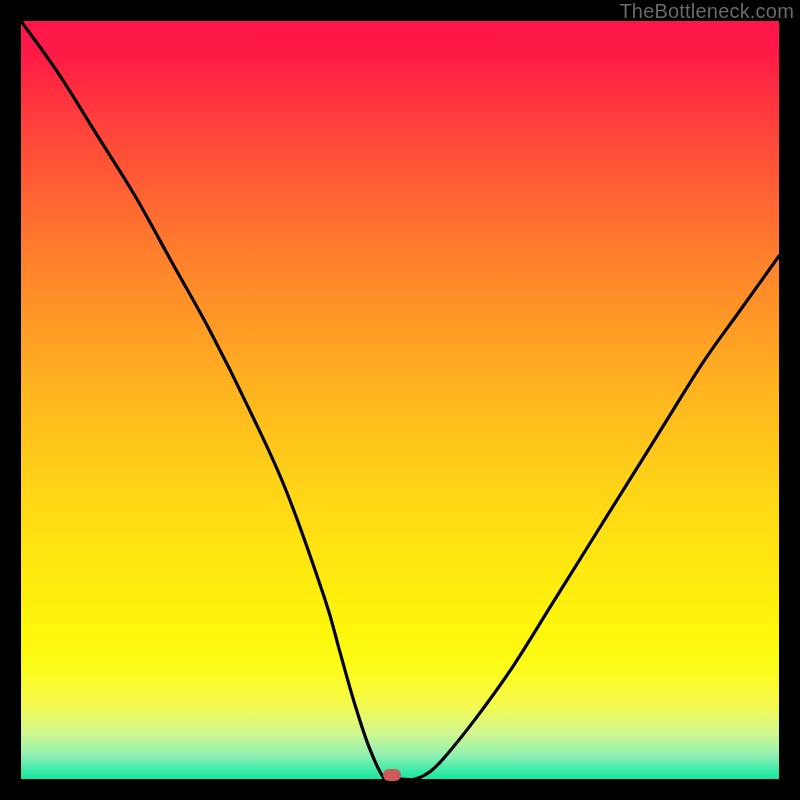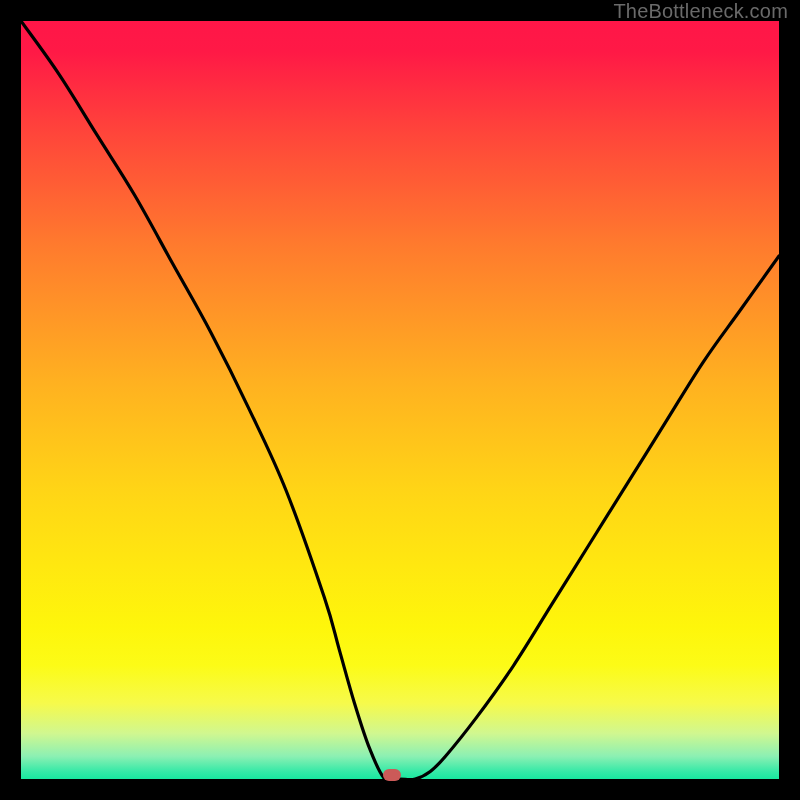--- a/index.html
+++ b/index.html
@@ -54,21 +54,21 @@
     position: absolute;
     width: 18px;
     height: 12px;
     border-radius: 6px;
     background: #cb5a58;
     transform: translate(-50%, -50%);
   }
   .watermark {
     position: absolute;
     top: 0px;
-    right: 12px;
+    right: 6px;
     color: #6a6a6a;
     font-size: 20px;
     font-weight: 500;
     letter-spacing: 0.2px;
     user-select: none;
   }
 </style>
 </head>
 <body>
 

